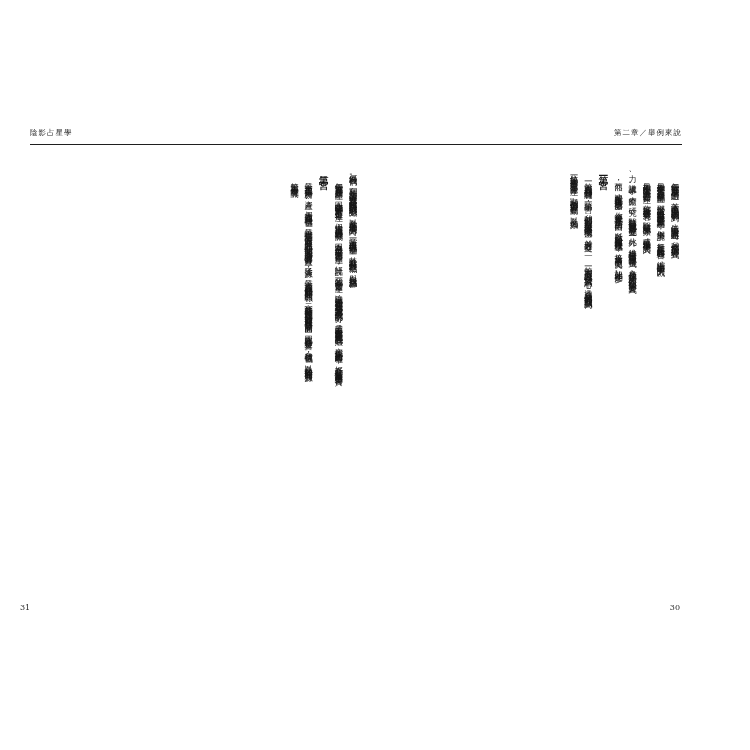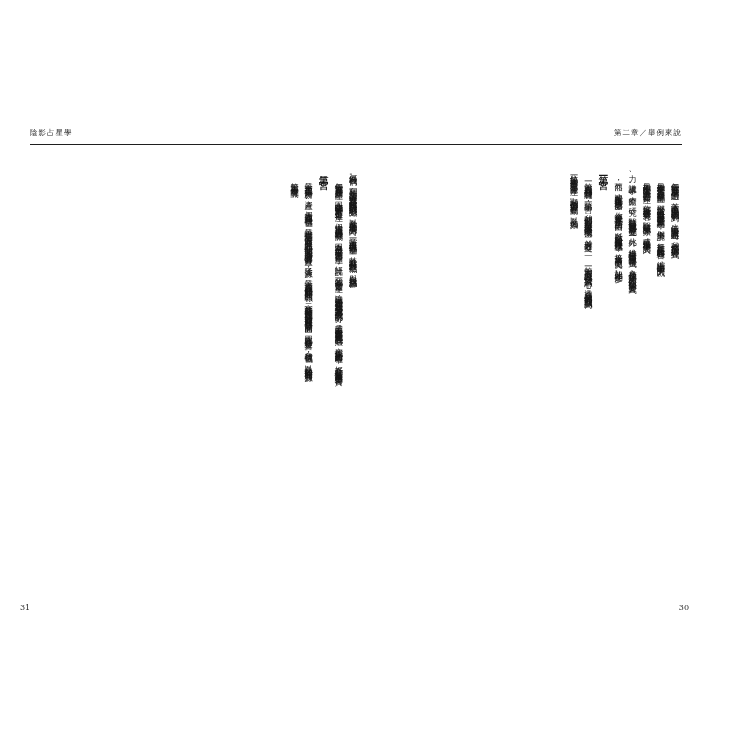--- a/index.html
+++ b/index.html
@@ -55,21 +55,21 @@
 
   
   .folio {
     position: absolute;
     bottom: 138px;
     font-size: 8px;
     color: #2a2a2a;
     font-family: "DejaVu Serif", serif;
   }
   .folio-left  { left: 20px; }
-  .folio-right { right: 23px; text-align: center; }
+  .folio-right { right: 32px; text-align: center; }
 
   
   .textblock {
     position: absolute;
     top: 168px;
     height: 430px;
     writing-mode: vertical-rl;
     -webkit-writing-mode: vertical-rl;
     text-orientation: upright;
     -webkit-text-orientation: upright;

